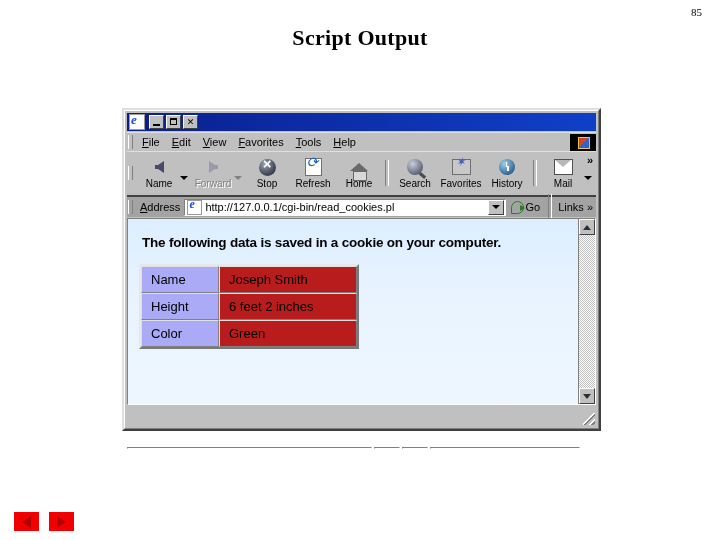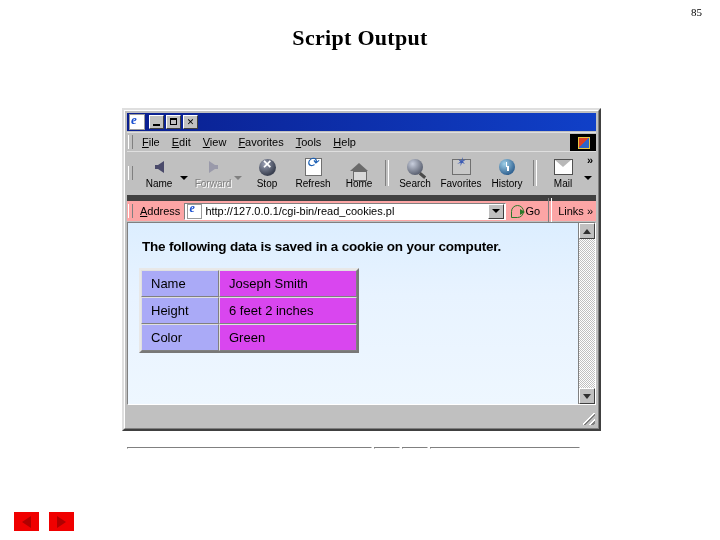--- a/index.html
+++ b/index.html
@@ -358,22 +358,22 @@
     border-right: 8px solid transparent;
     border-top: 7px solid #b8b8b8;
   }
 
   
   .addressbar {
     height: 20px;
     margin: 1px 2px 0 2px;
     display: flex;
     align-items: center;
-    background: #fca5a5;
-    border-top: 6px solid #404040;
+    background: #a3a3a3;
+    border-top: 2px solid #404040;
     flex: none;
   }
   .addr-label { font-size: 11px; padding: 0 4px; white-space: nowrap; }
   .addr-field {
     flex: 1;
     height: 17px;
     background: #ffffff;
     border-top: 1px solid #808080;
     border-left: 1px solid #808080;
     border-right: 1px solid #ffffff;
@@ -483,21 +483,21 @@
     font-size: 13px;
     color: #000;
     padding: 5px 9px;
     border-top: 1px solid #e0e0e0;
     border-left: 1px solid #e0e0e0;
     border-right: 1px solid #808080;
     border-bottom: 1px solid #808080;
     white-space: nowrap;
   }
   .cookie-table td.key { background: #aaaaf7; width: 58px; }
-  .cookie-table td.val { background: #d946ef; width: 118px; }
+  .cookie-table td.val { background: #b91c1c; width: 118px; }
 
   
   .vscroll {
     width: 16px;
     background:
       repeating-conic-gradient(#ffffff 0% 25%, #c0c0c0 0% 50%) 0 0 / 2px 2px;
     display: flex;
     flex-direction: column;
     justify-content: space-between;
     border-left: 1px solid #808080;

